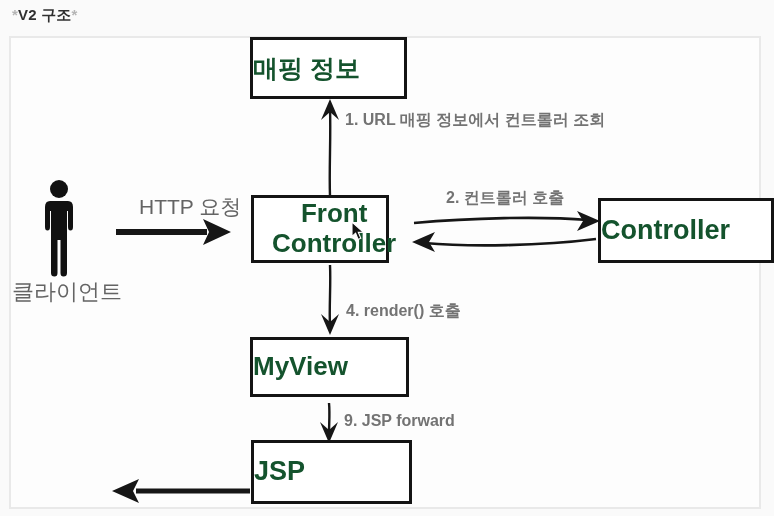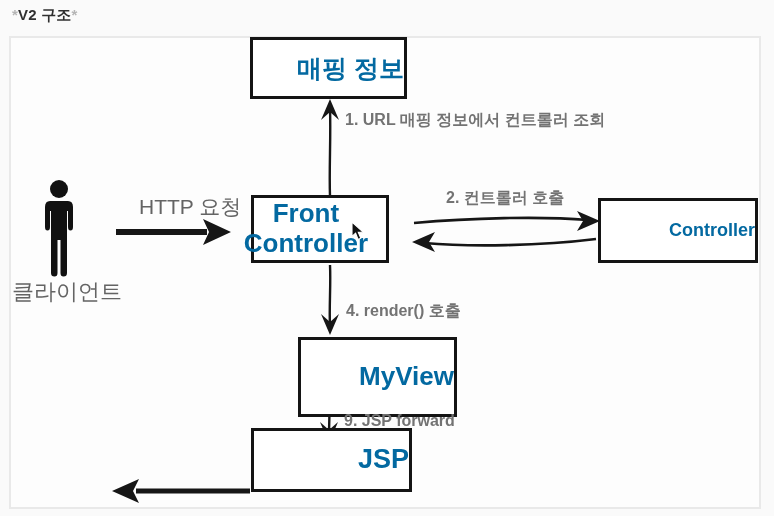--- a/index.html
+++ b/index.html
@@ -24,30 +24,30 @@
     width:752px;height:473px;
     background:#fdfdfd;
     border:2px solid #e9e9e9;
     box-sizing:border-box;
   }
   .node{
     position:absolute;
     background:#ffffff;
     border:3px solid #141414;
     box-sizing:border-box;
-    display:flex;align-items:center;justify-content:flex-end;
+    display:flex;align-items:center;justify-content:flex-start;
     text-align:center;
-    font-weight:bold;color:#0369a1;
+    font-weight:bold;color:#14532d;
     line-height:1.15;
   }
   #box-mapping   {left:250px;top:37px; width:157px;height:62px;font-size:25px;}
   #box-front     {left:251px;top:195px;width:138px;height:68px;font-size:26px;padding:0 18px;}
-  #box-controller{left:598px;top:198px;width:160px;height:65px;font-size:18px;}
-  #box-myview    {left:250px;top:337px;width:159px;height:80px;font-size:26px;margin-left:48px;}
-  #box-jsp       {left:251px;top:428px;width:161px;height:64px;font-size:27px;padding-left:32px;}
+  #box-controller{left:598px;top:198px;width:176px;height:65px;font-size:27px;}
+  #box-myview    {left:250px;top:337px;width:159px;height:60px;font-size:26px;}
+  #box-jsp       {left:251px;top:440px;width:161px;height:64px;font-size:27px;}
   .step-label{
     position:absolute;
     font-size:16px;font-weight:bold;color:#737373;
     white-space:nowrap;
   }
   #lbl-step1{left:345px;top:110px;}
   #lbl-step2{left:446px;top:188px;}
   #lbl-step3{left:446px;top:259px;}
   #lbl-step4{left:346px;top:301px;}
   #lbl-step5{left:344px;top:412px;}

